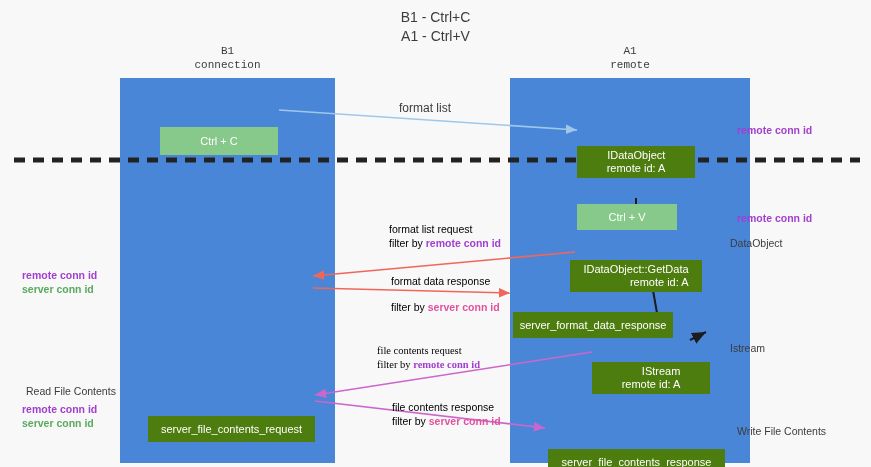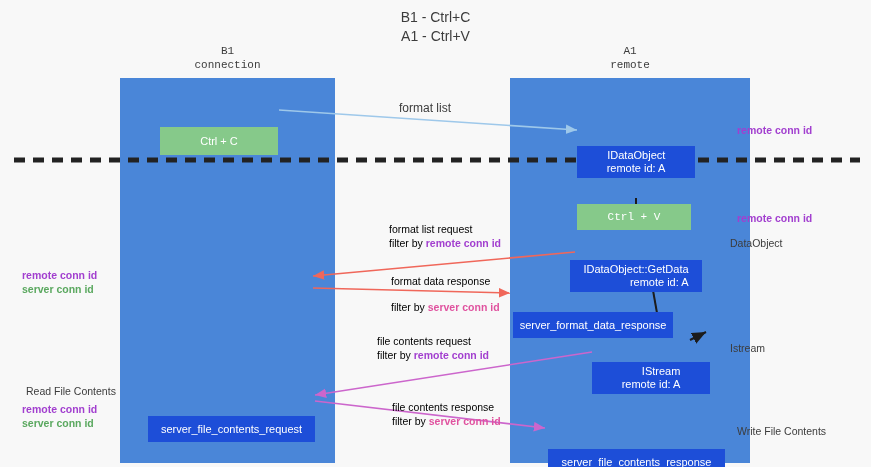--- a/index.html
+++ b/index.html
@@ -61,21 +61,21 @@
     justify-content: center;
     text-align: right;
     color: #ffffff;
     font-size: 11px;
     line-height: 13px;
     white-space: pre-line;
     padding: 2px 4px;
     margin-top: 32px;
   }
   .green { background: #86c98a; }
-  .orange { background: #1d4ed8; }
+  .orange { background: #4d7c0f; }
 
   .edge-label {
     position: absolute;
     font-size: 12px;
     color: #3c3c3c;
     line-height: 13px;
     white-space: nowrap;
   }
   .side-label {
     position: absolute;
@@ -139,21 +139,21 @@
     <path d="M315,401 L545,428" stroke="#cc66cc" stroke-width="1.6" fill="none" marker-end="url(#ar-mag)"></path>
 
     <path d="M690,340 L706,332" stroke="#1c1c1c" stroke-width="2" fill="none" marker-end="url(#ar-blk)"></path>
   </svg>
 
   <div class="node green" style="left:160px; top:95px; width:118px; height:28px;">Ctrl + C</div>
 
   <div class="node orange" style="left:577px; top:114px; width:118px; height:32px;">IDataObject
 remote id: A</div>
 
-  <div class="node green" style="left:577px; top:172px; width:114px; height:26px;font-family:Liberation Mono, monospace;">Ctrl + V</div>
+  <div class="node green" style="left:577px; top:172px; width:100px; height:26px;">Ctrl + V</div>
 
   <div class="node orange" style="left:570px; top:228px; width:132px; height:32px;">IDataObject::GetData
 remote id: A</div>
 
 
   <div class="node orange" style="left:513px; top:280px; width:160px; height:26px;">server_format_data_response</div>
 
   <div class="node orange" style="left:592px; top:330px; width:118px; height:32px;">IStream
 remote id: A</div>
 
@@ -166,21 +166,21 @@
   <div class="stack rot" style="left:389px; top:222px;">
     <div>format list request</div>
     <div><span>filter by </span><span class="purple">remote conn id</span></div>
   </div>
 
   <div class="stack" style="left:391px; top:274px;">
     <div>format data response</div>
     <div style="margin-top:12px;"><span>filter by </span><span class="pink">server conn id</span></div>
   </div>
 
-  <div class="stack rot" style="left:377px; top:334px;">
+  <div class="stack rot" style="left:377px; top:344px;font-family:Liberation Serif, serif;">
     <div>file contents request</div>
     <div><span>filter by </span><span class="purple">remote conn id</span></div>
   </div>
 
   <div class="stack rot" style="left:392px; top:400px;">
     <div>file contents response</div>
     <div><span>filter by </span><span class="pink">server conn id</span></div>
   </div>
 
   <div class="side-label purple" style="left:737px; top:123px;">remote conn id</div>

